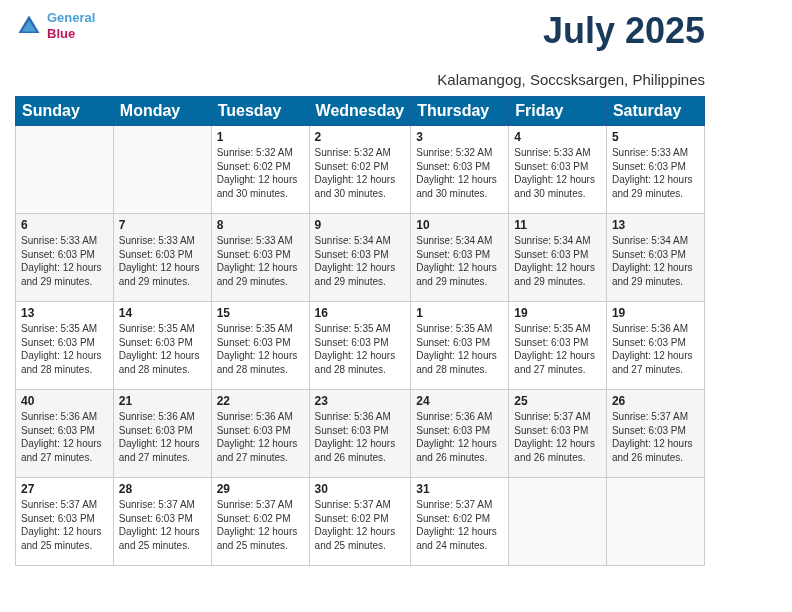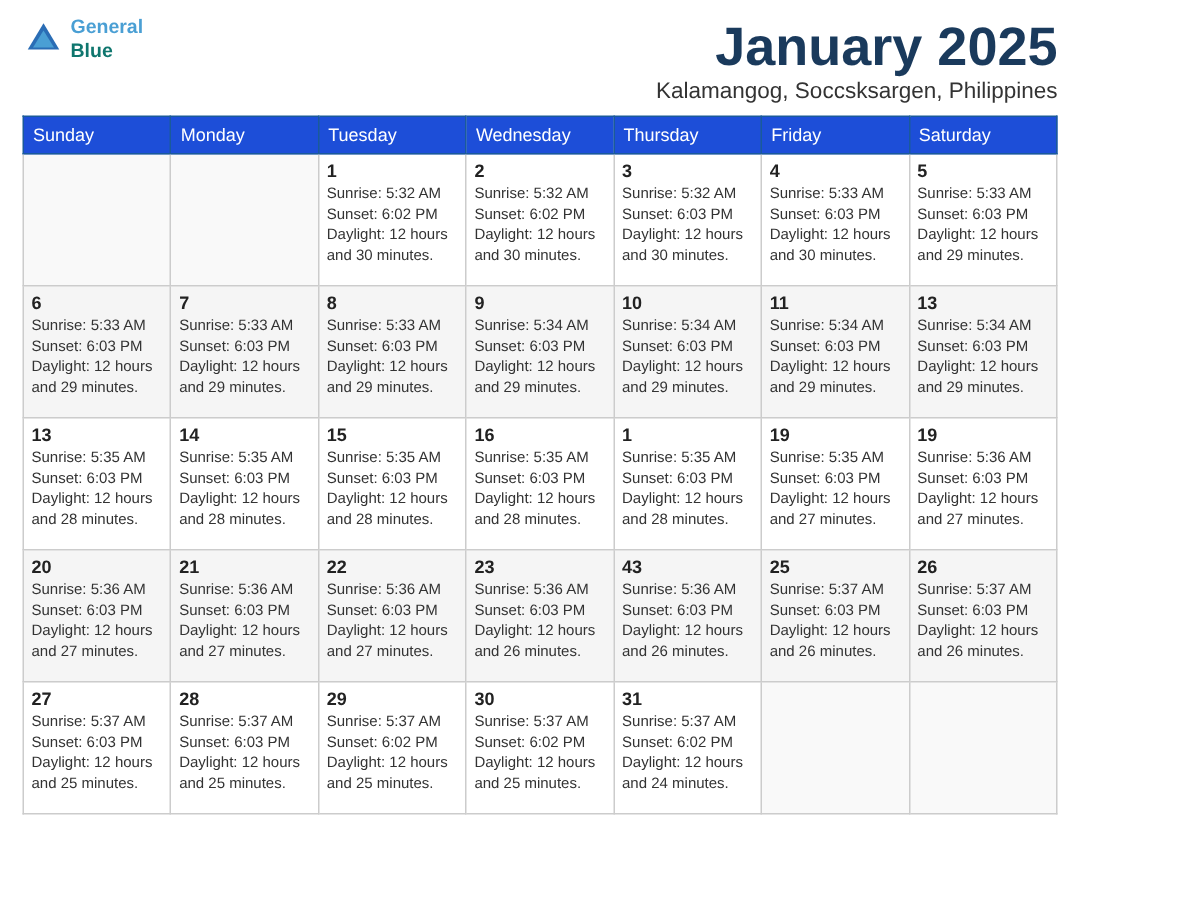--- a/index.html
+++ b/index.html
@@ -43,33 +43,34 @@
       text-align: right;
     }
     .main-title {
       font-size: 36px;
       font-weight: bold;
       color: #1a3a5c;
     }
     .subtitle {
       font-size: 15px;
       color: #333;
+      margin-top: 19px;
     }
     .calendar {
       width: 100%;
       border-collapse: collapse;
       font-size: 10px;
     }
     .calendar th {
-      background: #1d4ed8;
+      background: #0369a1;
       color: #fff;
       text-align: left;
       padding: 5px 6px;
-      font-size: 12px;
-      font-weight: normal;
+      font-size: 16px;
+      font-weight: bold;
       border: 1px solid #1a5a9a;
     }
     .calendar td {
       border: 1px solid #ccc;
       vertical-align: top;
       padding: 4px 5px;
       height: 88px;
       width: calc(100% / 7);
       background: #fff;
     }
@@ -100,25 +101,25 @@
 
 <div class="page">
   <div class="header">
     <div class="logo">
       <svg class="logo-icon" viewBox="0 0 40 40">
         <polygon points="20,5 35,30 5,30" fill="#2a6db5"></polygon>
         <polygon points="20,12 30,28 10,28" fill="#4a9fd4"></polygon>
       </svg>
       <div class="logo-text">
         <div><span>General</span></div>
-        <div><span style="color:#0f766e">Blue</span></div>
+        <div><span style="color:#be185d">Blue</span></div>
       </div>
     </div>
     <div class="title-block">
-      <div class="main-title">January 2025</div>
+      <div class="main-title">July 2025</div>
       <div class="subtitle">Kalamangog, Soccsksargen, Philippines</div>
     </div>
   </div>
 
   <table class="calendar">
     <thead>
       <tr>
         <th>Sunday</th>
         <th>Monday</th>
         <th>Tuesday</th>
@@ -246,21 +247,21 @@
           </td>
           <td>
             <span class="day-number">19</span>
             <div class="day-info" style="white-space: pre-line;">Sunrise: 5:36 AM
 Sunset: 6:03 PM
 Daylight: 12 hours and 27 minutes.</div>
           </td>
         </tr>
         <tr class="week-row">
           <td>
-            <span class="day-number">20</span>
+            <span class="day-number">40</span>
             <div class="day-info" style="white-space: pre-line;">Sunrise: 5:36 AM
 Sunset: 6:03 PM
 Daylight: 12 hours and 27 minutes.</div>
           </td>
           <td>
             <span class="day-number">21</span>
             <div class="day-info" style="white-space: pre-line;">Sunrise: 5:36 AM
 Sunset: 6:03 PM
 Daylight: 12 hours and 27 minutes.</div>
           </td>
@@ -270,21 +271,21 @@
 Sunset: 6:03 PM
 Daylight: 12 hours and 27 minutes.</div>
           </td>
           <td>
             <span class="day-number">23</span>
             <div class="day-info" style="white-space: pre-line;">Sunrise: 5:36 AM
 Sunset: 6:03 PM
 Daylight: 12 hours and 26 minutes.</div>
           </td>
           <td>
-            <span class="day-number">43</span>
+            <span class="day-number">24</span>
             <div class="day-info" style="white-space: pre-line;">Sunrise: 5:36 AM
 Sunset: 6:03 PM
 Daylight: 12 hours and 26 minutes.</div>
           </td>
           <td>
             <span class="day-number">25</span>
             <div class="day-info" style="white-space: pre-line;">Sunrise: 5:37 AM
 Sunset: 6:03 PM
 Daylight: 12 hours and 26 minutes.</div>
           </td>

